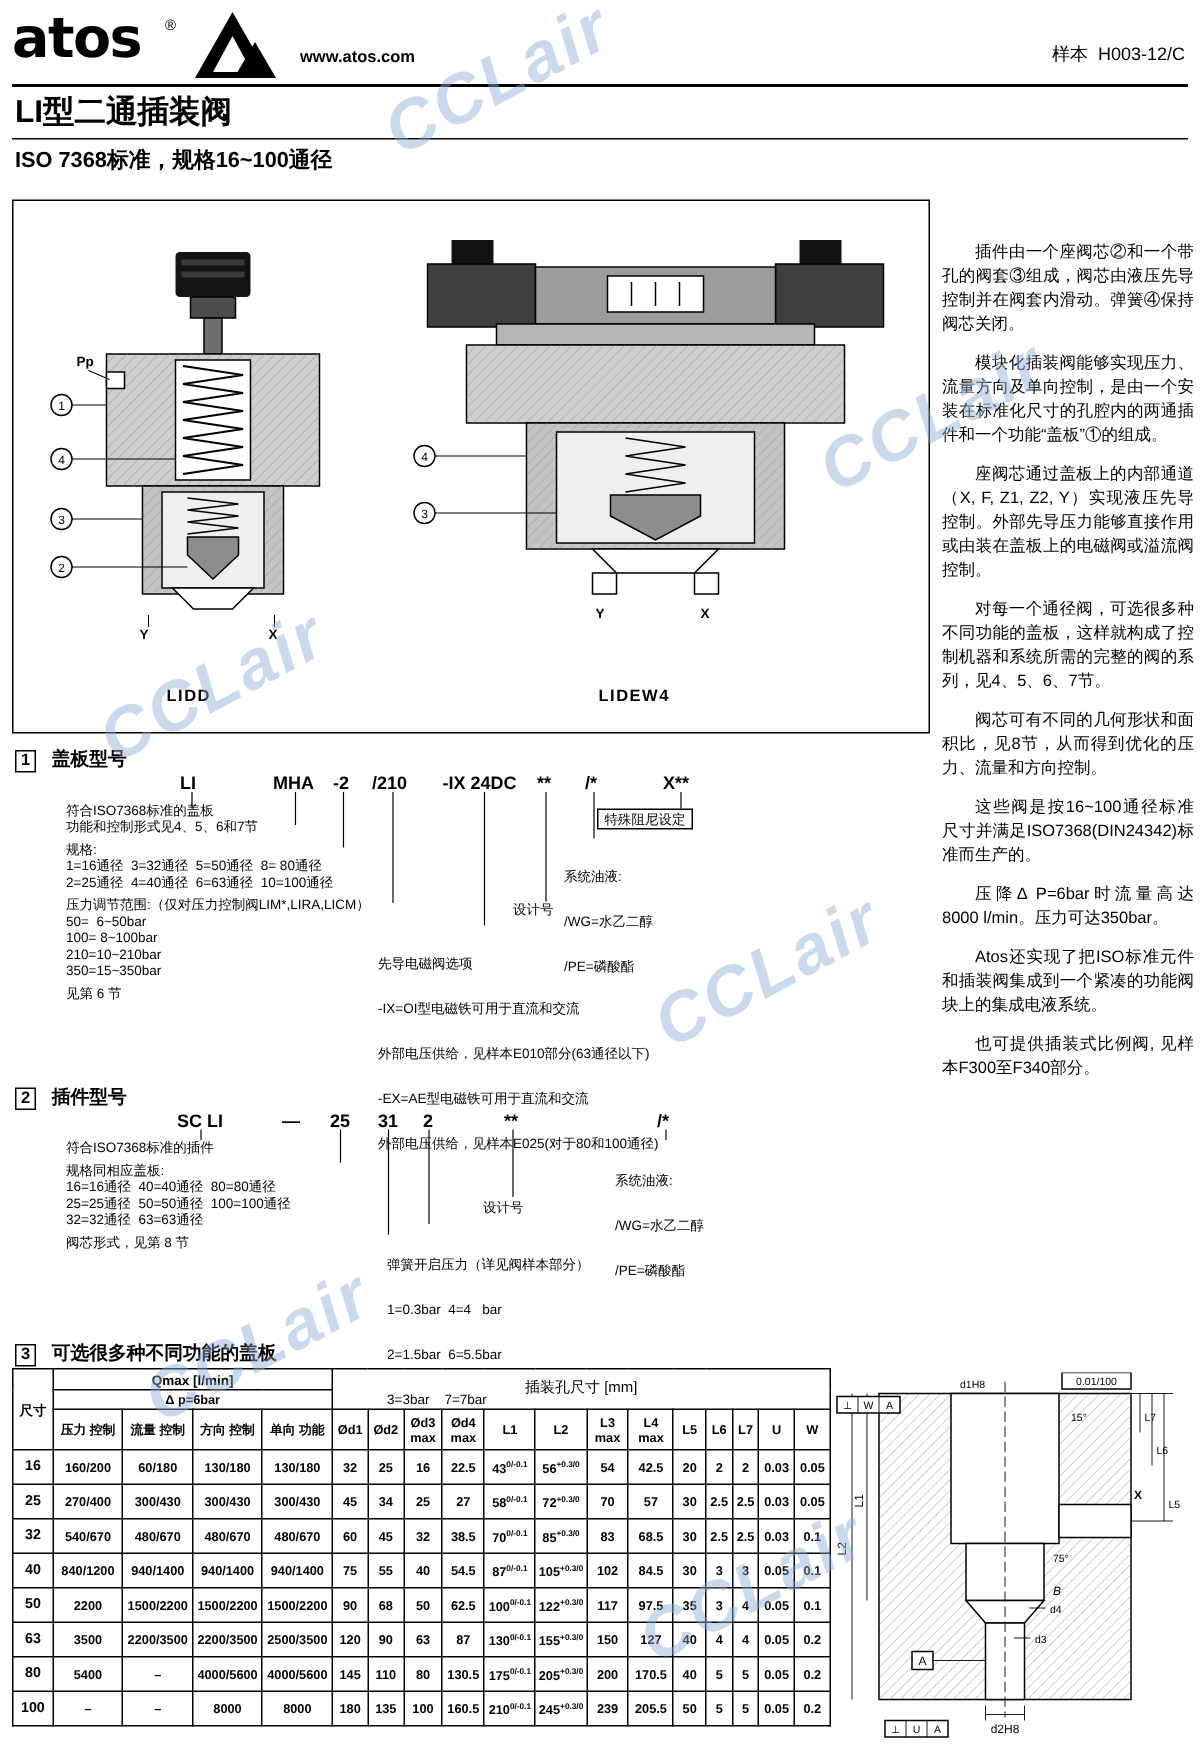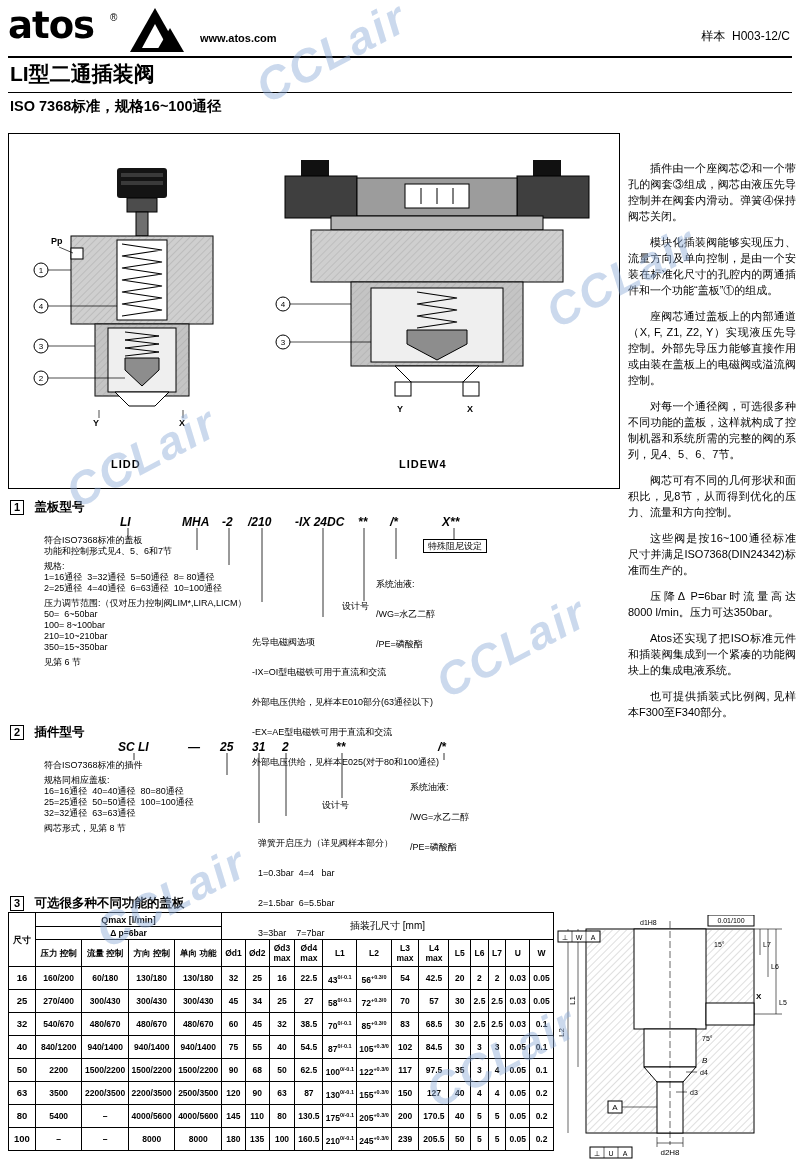--- a/index.html
+++ b/index.html
@@ -31,21 +31,21 @@
   .fig-svg{position:absolute;}
   .figcap{position:absolute;font-size:11px;font-weight:bold;letter-spacing:1px;}
   
   .sec-head{position:absolute;left:10px;}
   .secnum{display:inline-block;border:1.5px solid #000;font-weight:bold;font-size:11px;
       padding:0 3px;margin-right:6px;line-height:13px;}
   .sectitle{font-weight:bold;font-size:12.5px;}
   
   .codebox{position:absolute;left:10px;width:608px;}
   .codebox .lines{position:absolute;left:0;top:0;}
-  .cp{position:absolute;top:2px;font-size:12px;font-weight:bold;white-space:pre;font-style:italic;}
+  .cp{position:absolute;top:2px;font-size:12px;font-weight:bold;white-space:pre;}
   .llabels{position:absolute;left:2px;top:22px;font-size:9px;line-height:11px;}
   .lab{white-space:pre;margin-left:32px;}
   .gap{margin-top:4px;}
   .rlab{position:absolute;font-size:9px;line-height:10px;white-space:pre;}
   .boxed{border:1px solid #000;padding:1px 4px;}
   
   .spec{position:absolute;left:8px;top:912px;border-collapse:collapse;table-layout:fixed;
       width:546px;}
   .spec th,.spec td{border:1px solid #000;text-align:center;padding:0 1px;
       font-size:8.5px;line-height:10px;}
@@ -243,21 +243,21 @@
     <div class="lab">1=16通径  3=32通径  5=50通径  8= 80通径</div>
     <div class="lab">2=25通径  4=40通径  6=63通径  10=100通径</div>
     <div class="lab gap">压力调节范围:（仅对压力控制阀LIM*,LIRA,LICM）</div>
     <div class="lab">50=  6~50bar</div>
     <div class="lab">100= 8~100bar</div>
     <div class="lab">210=10~210bar</div>
     <div class="lab">350=15~350bar</div>
     <div class="lab gap">见第 6 节</div>
   </div>
 
-  <div class="rlab boxed" style="left:413px;top:26px">特殊阻尼设定</div>
+  <div class="rlab boxed" style="left:388px;top:26px">特殊阻尼设定</div>
   <div class="rlab" style="left:366px;top:46px">
     <div>系统油液:</div>
     <div>/WG=水乙二醇</div>
     <div>/PE=磷酸酯</div>
   </div>
   <div class="rlab" style="left:332px;top:88px">设计号</div>
   <div class="rlab" style="left:242px;top:104px">
     <div>先导电磁阀选项</div>
     <div>-IX=OI型电磁铁可用于直流和交流</div>
     <div>外部电压供给，见样本E010部分(63通径以下)</div>

